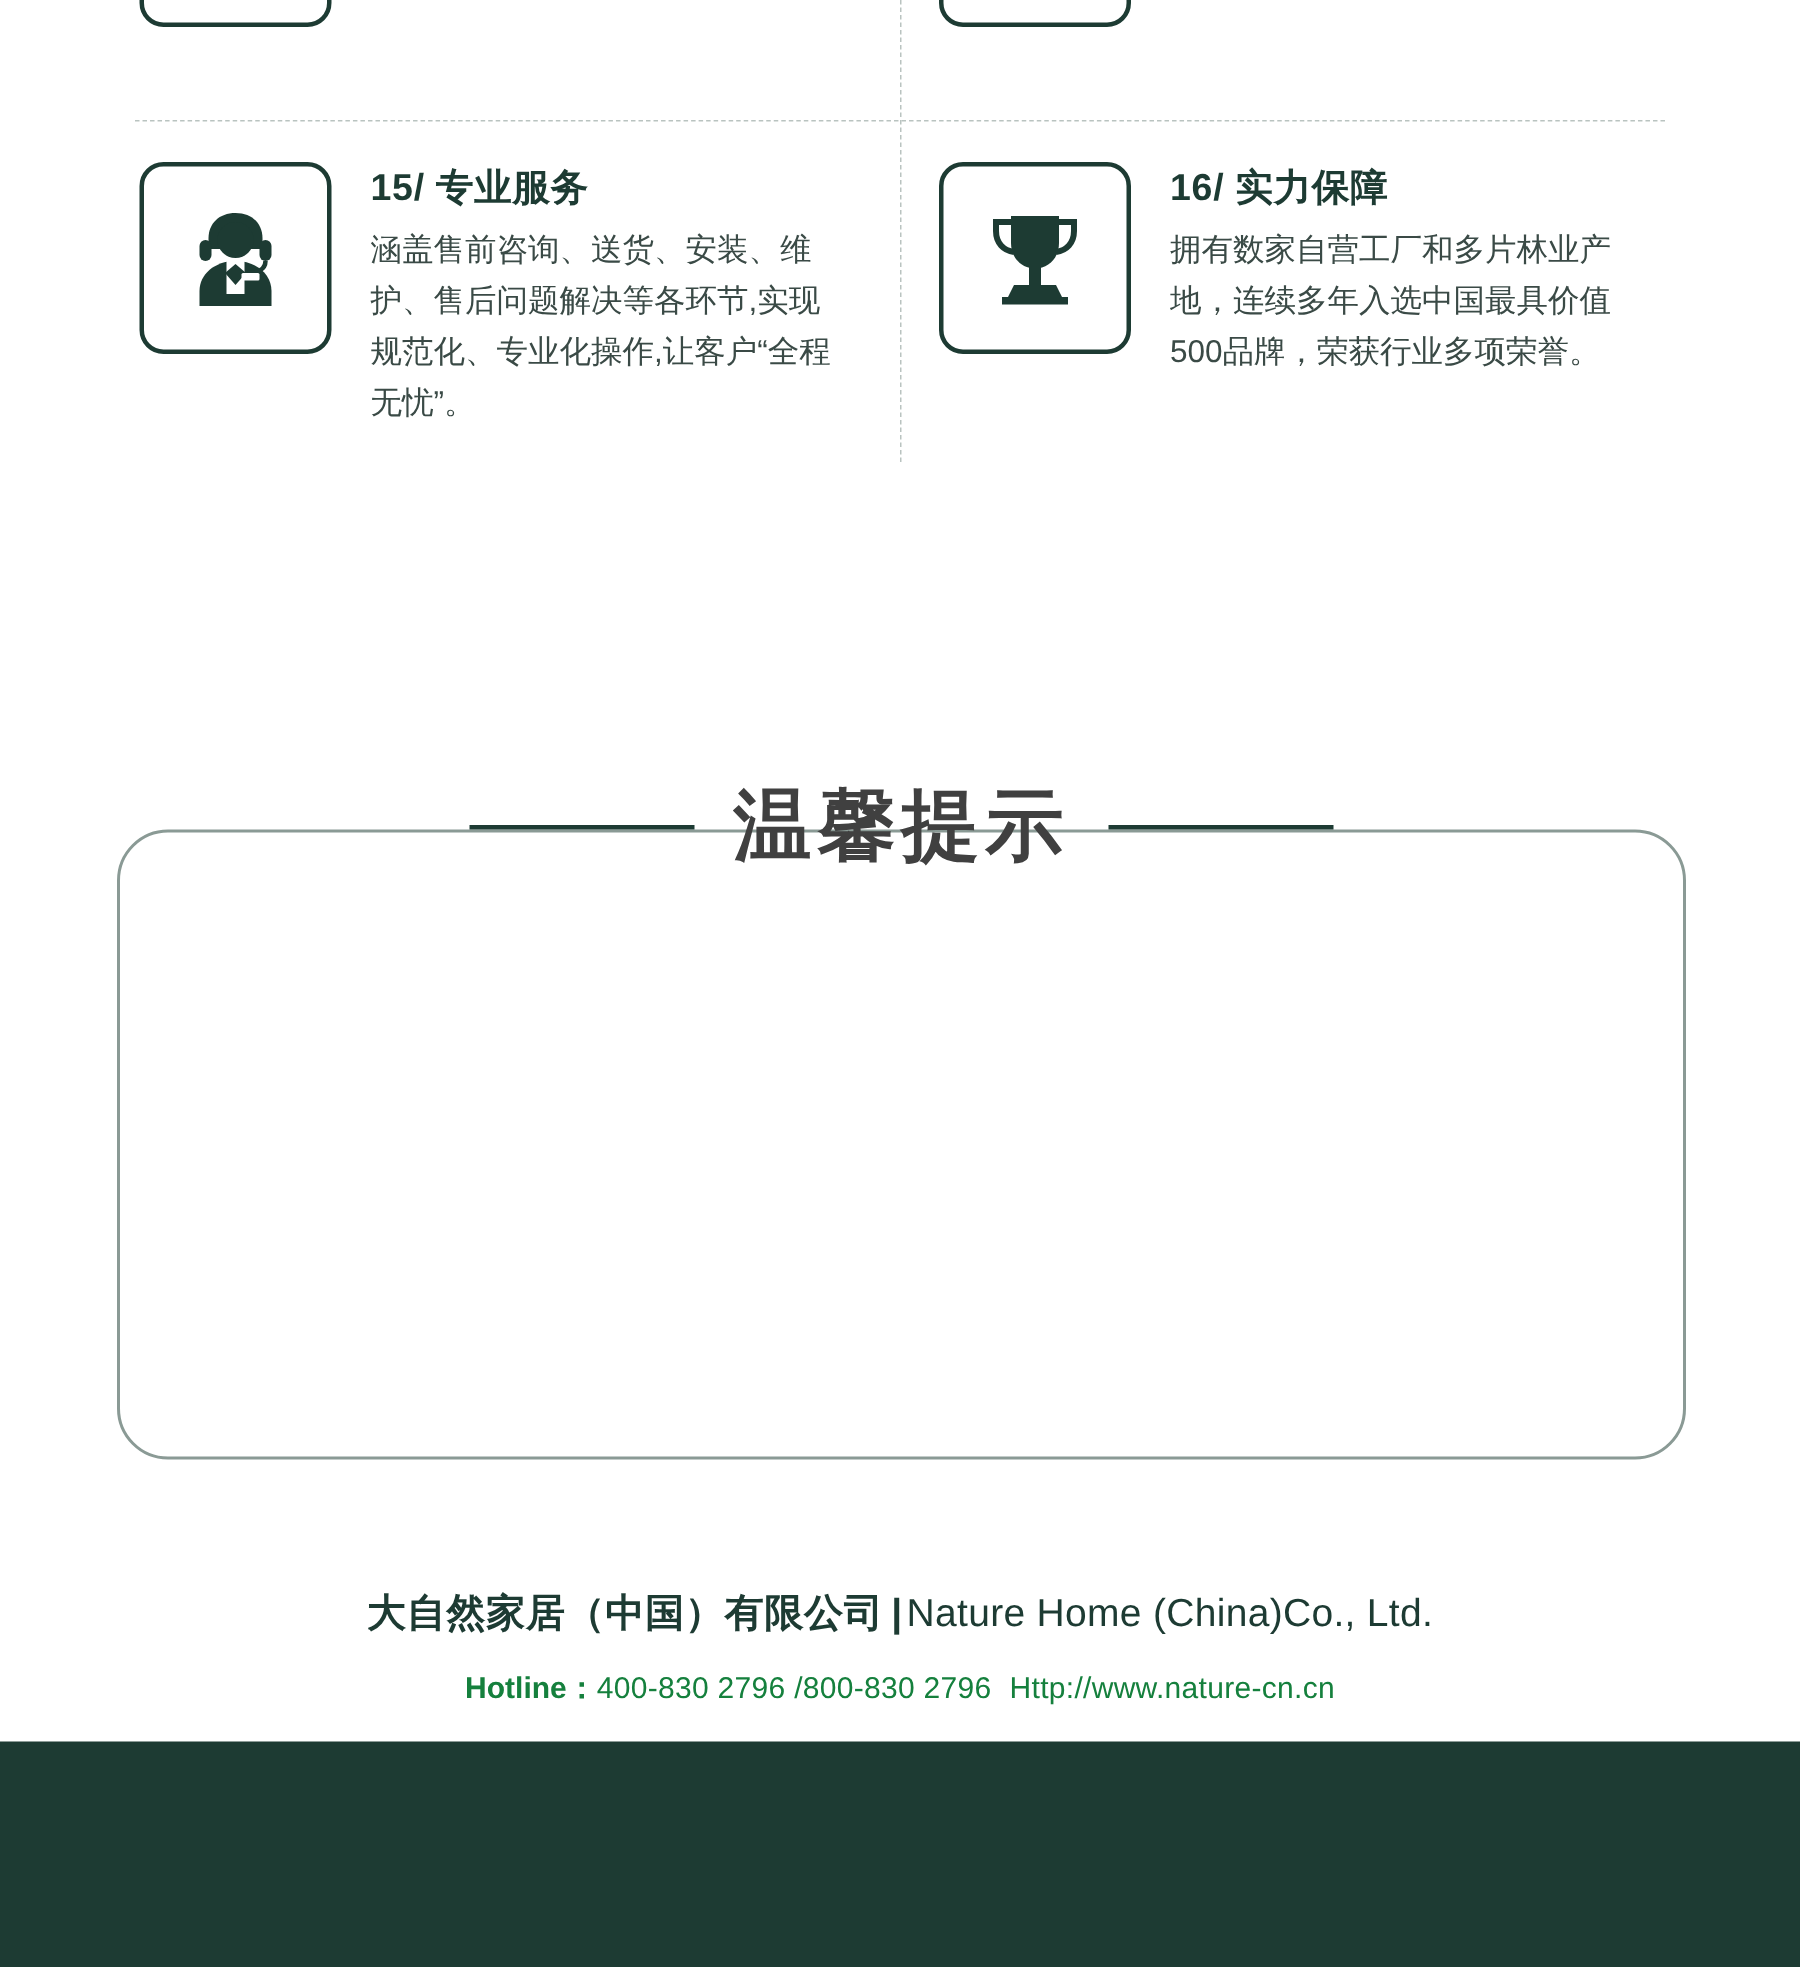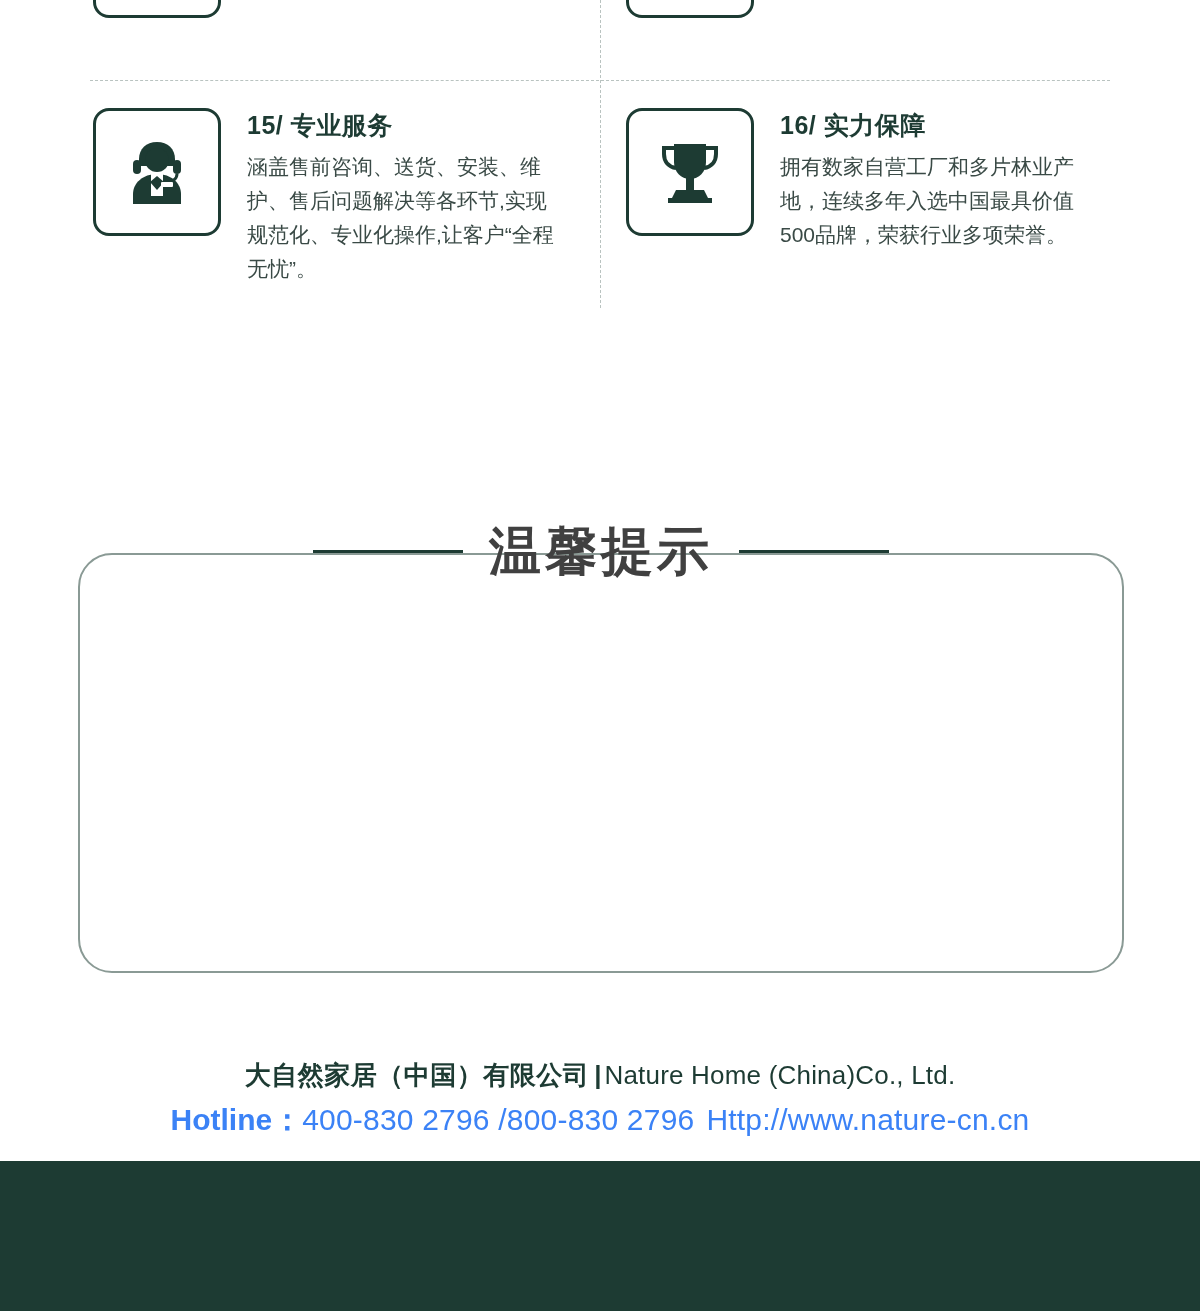--- a/index.html
+++ b/index.html
@@ -164,24 +164,24 @@
   }
   .company-sep {
     font-weight: bold;
     margin: 0 3px 0 5px;
   }
   .company-en {
     font-weight: normal;
     letter-spacing: 0.2px;
   }
   .company-line2 {
-    font-size: 30px;
-    color: #3b82f6;
+    font-size: 20px;
+    color: #15803d;
     line-height: 1.5;
-    margin-top: 4px;
+    margin-top: 18px;
     white-space: nowrap;
   }
   .hotline-label { font-weight: bold; }
   .hotline-num { letter-spacing: 0.2px; }
   .site { margin-left: 12px; letter-spacing: 0.2px; }
 
   
   .bottom-bar {
     position: absolute;
     left: 0;

